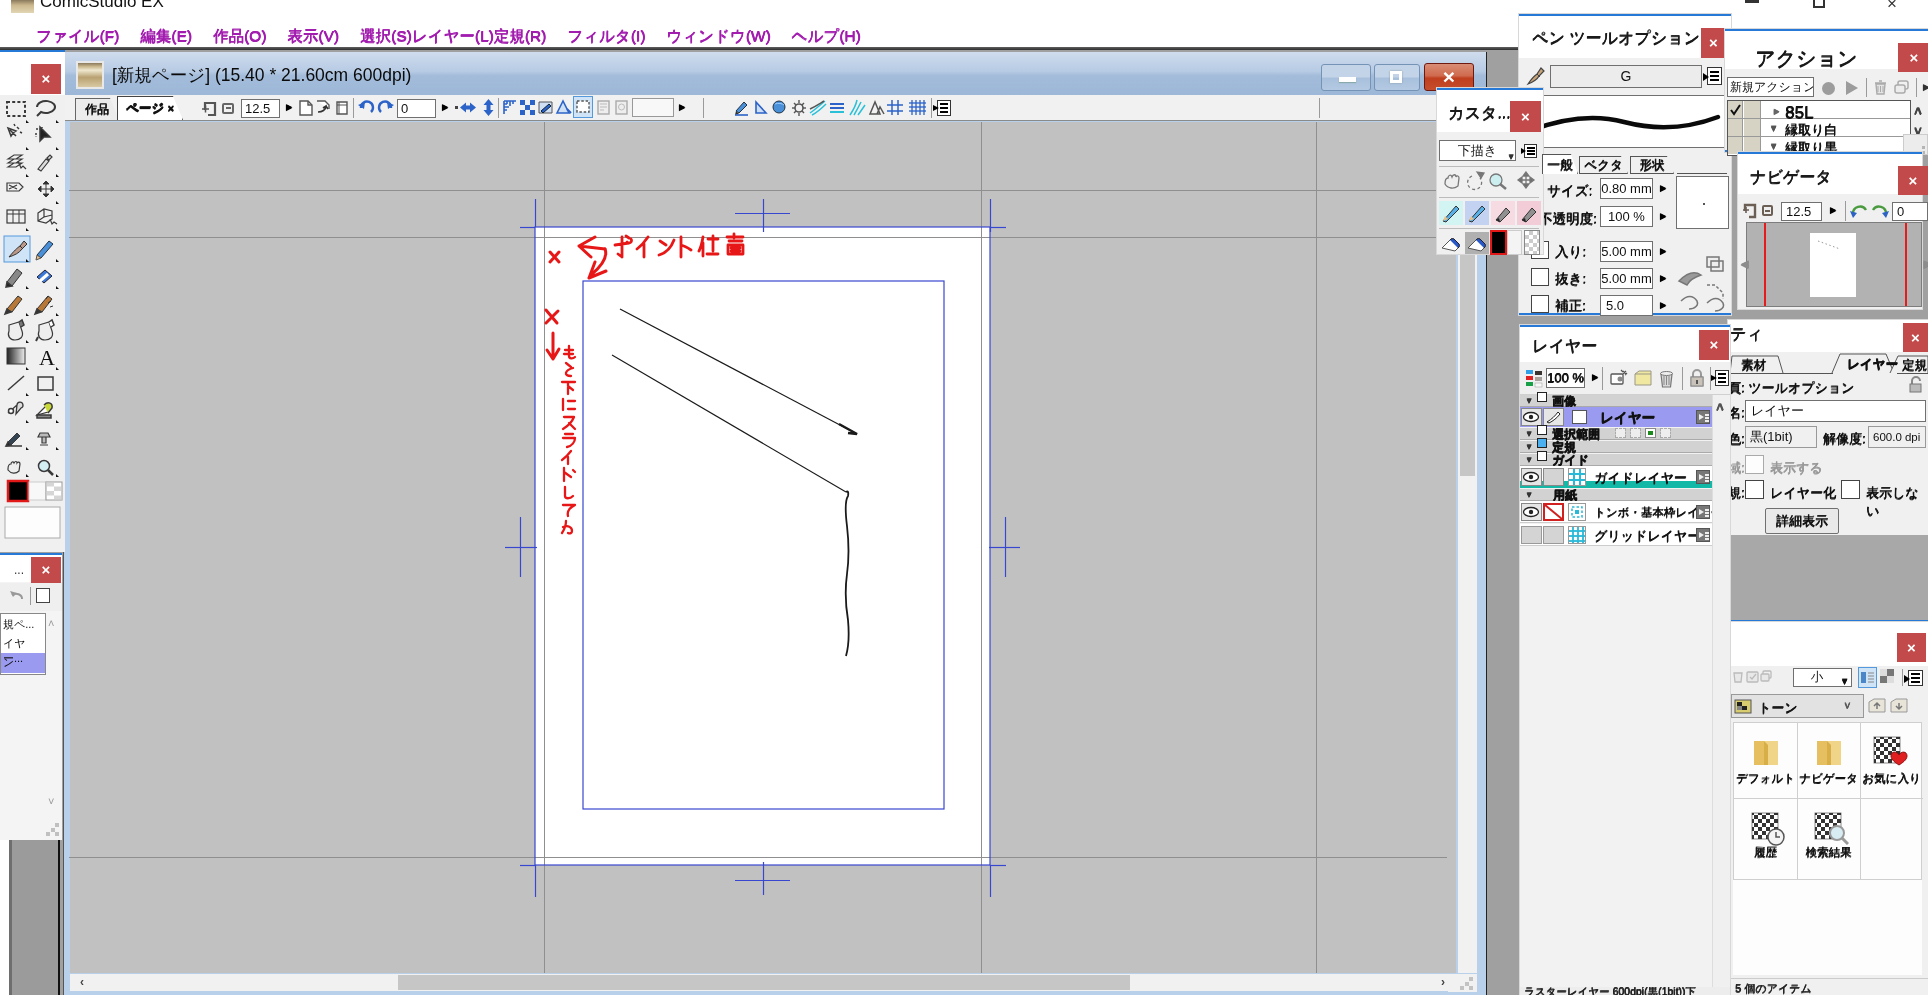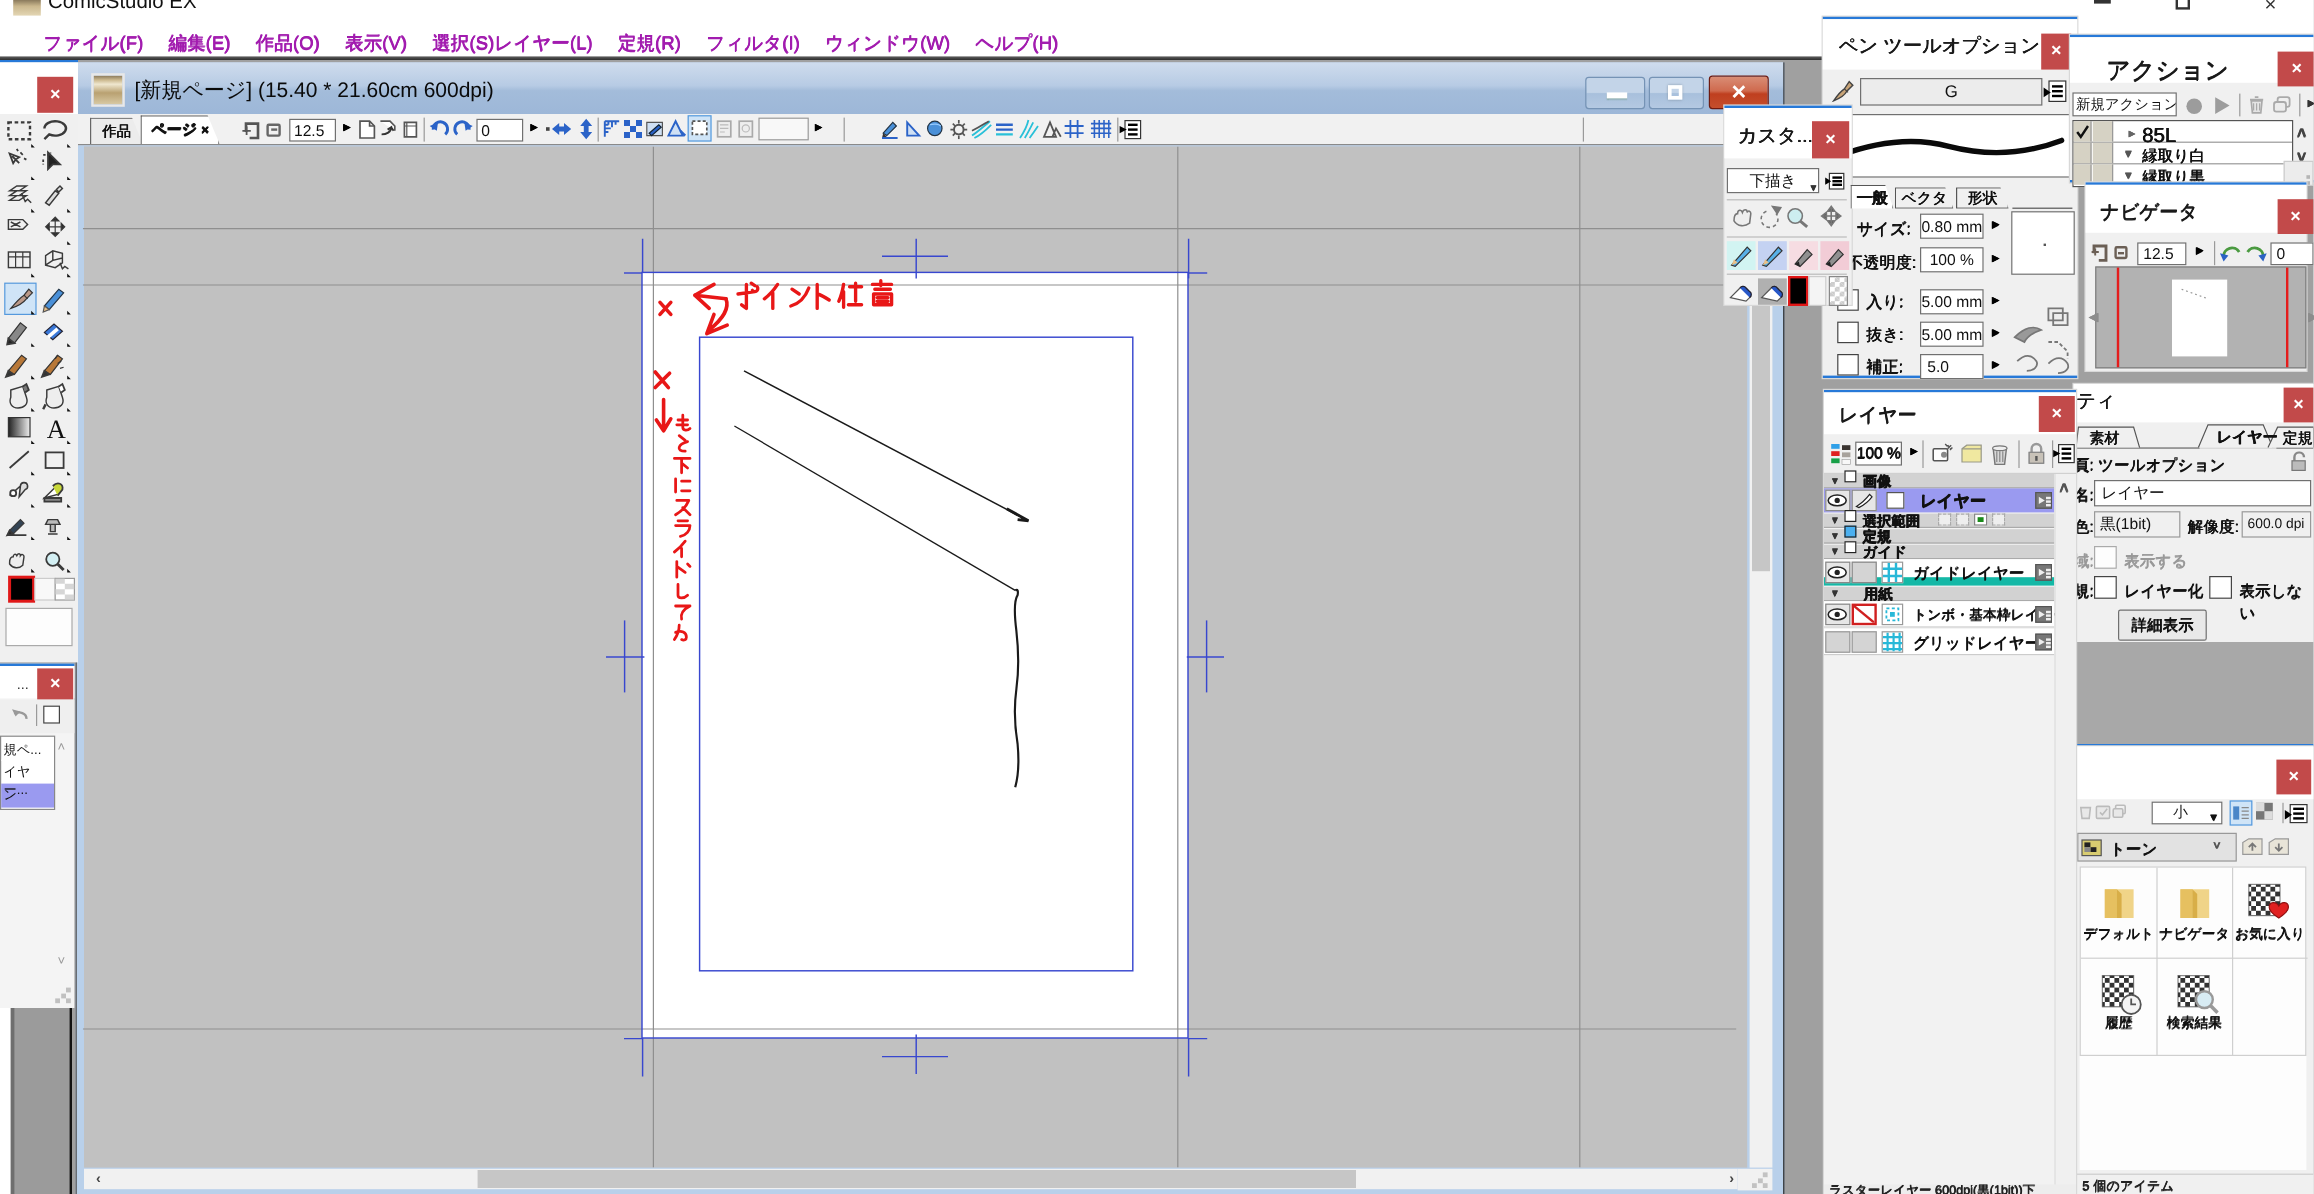--- a/index.html
+++ b/index.html
@@ -22,21 +22,21 @@
 <div class="ab" style="left:1813px;top:-4px;width:12px;height:12px;border:2px solid #333;background:#fff"></div>
 <div class="ab" style="left:1887px;top:-6px;width:15px;height:15px;color:#333;font-size:17px;">×</div>
 
 <div class="ab" id="menus" style="left:0;top:22px;width:1588px;height:25px;background:#fff;font-size:15.5px;color:#a21caf;display:flex;align-items:flex-end">
 <span style="padding-left:36px">ファイル(F)</span>
     <span style="padding-left:21px">編集(E)</span>
     <span style="padding-left:21px">作品(O)</span>
     <span style="padding-left:21px">表示(V)</span>
     <span style="padding-left:21px">選択(S)</span>
     <span style="">レイヤー(L)</span>
-    <span style="padding-left:21px">定規(R)</span>
+    <span style="">定規(R)</span>
     <span style="padding-left:21px">フィルタ(I)</span>
     <span style="padding-left:21px">ウィンドウ(W)</span>
     <span style="padding-left:21px">ヘルプ(H)</span>
 </div>
 <div class="ab" style="left:0;top:47px;width:1928px;height:3px;background:linear-gradient(180deg,#606060,#2e2e2e)"></div>
 
 <div class="ab" style="left:0;top:50px;width:1928px;height:945px;background:#a0a0a0"></div>
 
 <div class="ab" style="left:63px;top:52px;width:1424px;height:943px;background:#b9d0ea;border-left:1px solid #555;border-right:1px solid #222">
 
@@ -492,21 +492,21 @@
      <div class="ab" style="left:2px;top:3px;width:9px;height:2px;background:#000"></div>
      <div class="ab" style="left:2px;top:7px;width:9px;height:2px;background:#000"></div>
      <div class="ab" style="left:2px;top:11px;width:9px;height:2px;background:#000"></div>
   </div>
   <div class="ab" style="left:4px;top:79px;width:204px;height:53px;background:#fff;border:1px solid #707070">
     <svg width="202" height="51" viewBox="0 0 202 51">
         <path d="M8,34 C40,22 70,18 100,26 C135,35 165,32 194,21" fill="none" stroke="#0a0a0a" stroke-width="4.5" stroke-linecap="round"></path>
       </svg>
   </div>
   <div class="ab" style="left:3px;top:141px;width:17px;height:12px;border:1px solid #888;background:#e8e8e8;color:#333;font-size:8px;text-align:center;line-height:11px">▼</div>
-  <div class="ab" style="left:23px;top:138px;width:36px;height:20px;background:#fff;border:1px solid #555;border-bottom:none;font-size:13px;font-weight:bold;text-align:center;line-height:19px;clip-path:polygon(0 0,calc(100% - 7px) 0,100% 100%,0 100%);z-index:2">一般</div>
+  <div class="ab" style="left:23px;top:138px;width:36px;height:20px;background:#fff;border:1px solid #555;border-bottom:none;font-size:13px;font-weight:normal;text-align:center;line-height:19px;clip-path:polygon(0 0,calc(100% - 7px) 0,100% 100%,0 100%);z-index:2">一般</div>
   <div class="ab" style="left:60px;top:140px;width:49px;height:18px;background:#f0f0f0;border:1px solid #555;font-size:12.5px;text-align:center;line-height:17px;clip-path:polygon(0 0,calc(100% - 7px) 0,100% 100%,0 100%)">ベクター</div>
   <div class="ab" style="left:111px;top:140px;width:44px;height:18px;background:#f0f0f0;border:1px solid #555;font-size:12.5px;text-align:center;line-height:17px;clip-path:polygon(0 0,calc(100% - 7px) 0,100% 100%,0 100%)">形状</div>
   <div class="ab" style="left:158px;top:141px;width:50px;height:17px;border-bottom:1px solid #555"></div>
 
   <div class="ab" style="left:6px;top:164px;width:17px;height:17px;border-radius:50%;background:radial-gradient(circle at 35% 30%,#7ae07a,#1f9f1f 70%,#0a700a);border:1px solid #333"></div>
   <div class="ab" style="left:28px;top:166px;font-size:13.5px">サイズ:</div>
   <div class="tb" style="left:81px;top:162px;width:53px;height:21px;line-height:19px">0.80 mm</div>
   <div class="ab" style="left:139px;top:166px;font-size:10px;color:#000">►</div>
   <div class="ab" style="left:157px;top:160px;width:53px;height:53px;background:#fff;border:1px solid #707070">
       <div class="ab" style="left:26px;top:26px;width:2px;height:2px;background:#555"></div>

